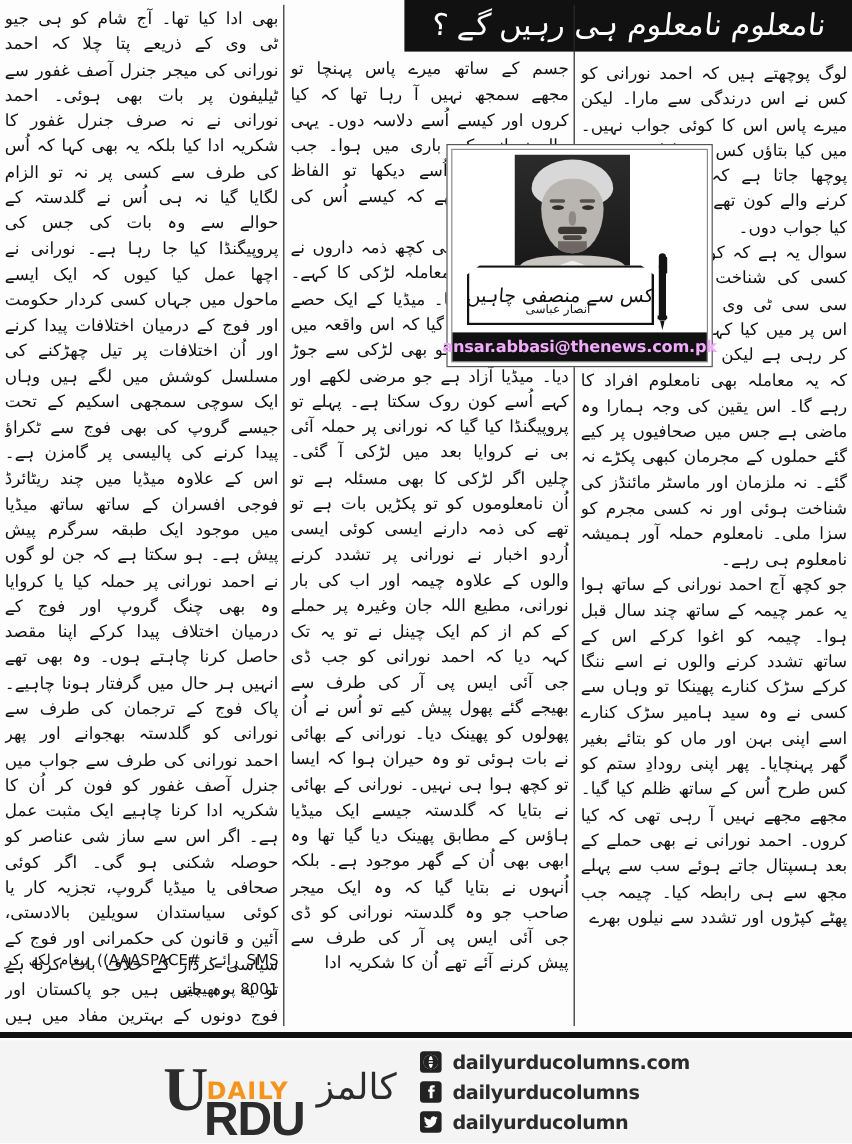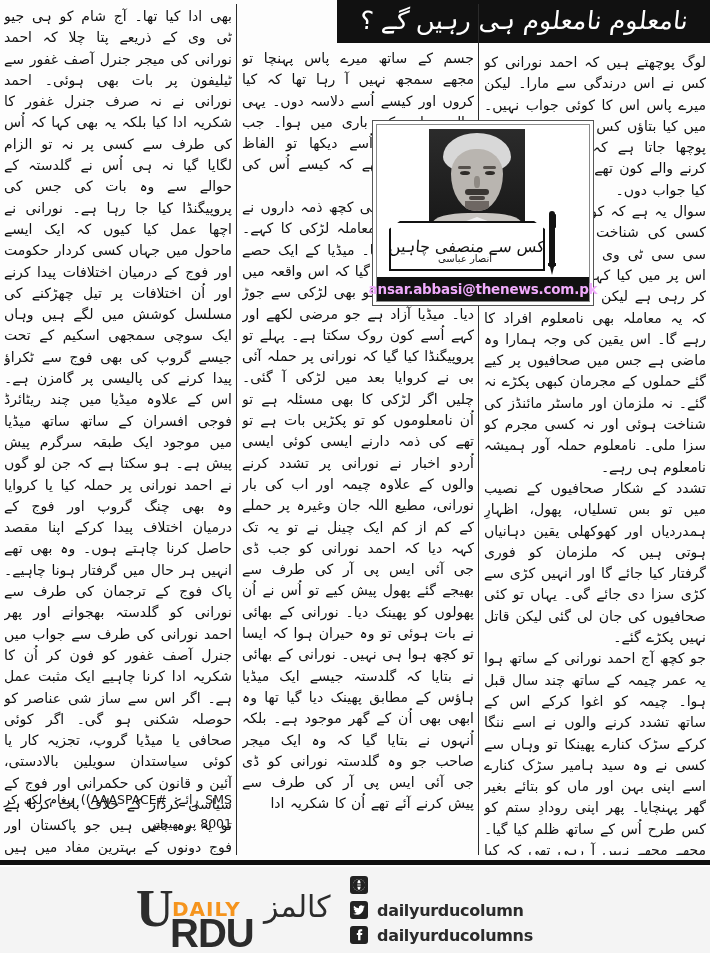--- a/index.html
+++ b/index.html
@@ -173,21 +173,20 @@
   </div>
 
   <div id="article">
 
     <div class="coldiv" id="div1"></div>
     <div class="coldiv" id="div2"></div>
 
     <div class="col" id="col-right">
       <p>لوگ پوچھتے ہیں کہ احمد نورانی کو کس نے اس درندگی سے مارا۔ لیکن میرے پاس اس کا کوئی جواب نہیں۔ میں کیا بتاؤں کس نے مارا۔ مجھ سے پوچھا جاتا ہے کہ نورانی پر حملہ کرنے والے کون تھے۔ اس کا بھی میں کیا جواب دوں۔</p>
       <p>سوال یہ ہے کہ کوئی ملزم پکڑا گیا، کسی کی شناخت ہوئی، کسی کی سی سی ٹی وی سے کچھ پتہ چلا۔ اس پر میں کیا کہوں پولیس کوشش کر رہی ہے لیکن اس بات کا ڈر ہے کہ یہ معاملہ بھی نامعلوم افراد کا رہے گا۔ اس یقین کی وجہ ہمارا وہ ماضی ہے جس میں صحافیوں پر کیے گئے حملوں کے مجرمان کبھی پکڑے نہ گئے۔ نہ ملزمان اور ماسٹر مائنڈز کی شناخت ہوئی اور نہ کسی مجرم کو سزا ملی۔ نامعلوم حملہ آور ہمیشہ نامعلوم ہی رہے۔</p>
-      <p>تشدد کے شکار صحافیوں کے نصیب میں تو بس تسلیاں، پھول، اظہارِ ہمدردیاں اور کھوکھلی یقین دہانیاں ہوتی ہیں کہ ملزمان کو فوری گرفتار کیا جائے گا اور انہیں کڑی سے کڑی سزا دی جائے گی۔ یہاں تو کئی صحافیوں کی جان لی گئی لیکن قاتل نہیں پکڑے گئے۔</p>
       <p>جو کچھ آج احمد نورانی کے ساتھ ہوا یہ عمر چیمہ کے ساتھ چند سال قبل ہوا۔ چیمہ کو اغوا کرکے اس کے ساتھ تشدد کرنے والوں نے اسے ننگا کرکے سڑک کنارے پھینکا تو وہاں سے کسی نے وہ سید ہامیر سڑک کنارے اسے اپنی بہن اور ماں کو بتائے بغیر گھر پہنچایا۔ پھر اپنی رودادِ ستم کو کس طرح اُس کے ساتھ ظلم کیا گیا۔ مجھے مجھے نہیں آ رہی تھی کہ کیا کروں۔ احمد نورانی نے بھی حملے کے بعد ہسپتال جاتے ہوئے سب سے پہلے مجھ سے ہی رابطہ کیا۔ چیمہ جب پھٹے کپڑوں اور تشدد سے نیلوں بھرے</p>
     </div>
 
     <div class="col" id="col-mid">
       <p>جسم کے ساتھ میرے پاس پہنچا تو مجھے سمجھ نہیں آ رہا تھا کہ کیا کروں اور کیسے اُسے دلاسہ دوں۔ یہی حال نورانی کی باری میں ہوا۔ جب ہسپتال پہنچا، اُسے دیکھا تو الفاظ نہیں مل رہے تھے کہ کیسے اُس کی تسلی کروں۔</p>
       <p>چیمہ کی باری بھی کچھ ذمہ داروں نے تھے بتایا کہ کہ معاملہ لڑکی کا کہے۔ پھر شروع ہو گیا۔ میڈیا کے ایک حصے میں پروپیگنڈا کیا گیا کہ اس واقعہ میں نورانی پر تشدد کو بھی لڑکی سے جوڑ دیا۔ میڈیا آزاد ہے جو مرضی لکھے اور کہے اُسے کون روک سکتا ہے۔ پہلے تو پروپیگنڈا کیا گیا کہ نورانی پر حملہ آئی بی نے کروایا بعد میں لڑکی آ گئی۔ چلیں اگر لڑکی کا بھی مسئلہ ہے تو اُن نامعلوموں کو تو پکڑیں بات ہے تو تھے کی ذمہ دارنے ایسی کوئی ایسی اُردو اخبار نے نورانی پر تشدد کرنے والوں کے علاوہ چیمہ اور اب کی بار نورانی، مطیع اللہ جان وغیرہ پر حملے کے کم از کم ایک چینل نے تو یہ تک کہہ دیا کہ احمد نورانی کو جب ڈی جی آئی ایس پی آر کی طرف سے بھیجے گئے پھول پیش کیے تو اُس نے اُن پھولوں کو پھینک دیا۔ نورانی کے بھائی نے بات ہوئی تو وہ حیران ہوا کہ ایسا تو کچھ ہوا ہی نہیں۔ نورانی کے بھائی نے بتایا کہ گلدستہ جیسے ایک میڈیا ہاؤس کے مطابق پھینک دیا گیا تھا وہ ابھی بھی اُن کے گھر موجود ہے۔ بلکہ اُنہوں نے بتایا گیا کہ وہ ایک میجر صاحب جو وہ گلدستہ نورانی کو ڈی جی آئی ایس پی آر کی طرف سے پیش کرنے آئے تھے اُن کا شکریہ ادا</p>
     </div>
 
     <div class="col" id="col-left">
       <p>بھی ادا کیا تھا۔ آج شام کو ہی جیو ٹی وی کے ذریعے پتا چلا کہ احمد نورانی کی میجر جنرل آصف غفور سے ٹیلیفون پر بات بھی ہوئی۔ احمد نورانی نے نہ صرف جنرل غفور کا شکریہ ادا کیا بلکہ یہ بھی کہا کہ اُس کی طرف سے کسی پر نہ تو الزام لگایا گیا نہ ہی اُس نے گلدستہ کے حوالے سے وہ بات کی جس کی پروپیگنڈا کیا جا رہا ہے۔ نورانی نے اچھا عمل کیا کیوں کہ ایک ایسے ماحول میں جہاں کسی کردار حکومت اور فوج کے درمیان اختلافات پیدا کرنے اور اُن اختلافات پر تیل چھڑکنے کی مسلسل کوشش میں لگے ہیں وہاں ایک سوچی سمجھی اسکیم کے تحت جیسے گروپ کی بھی فوج سے ٹکراؤ پیدا کرنے کی پالیسی پر گامزن ہے۔ اس کے علاوہ میڈیا میں چند ریٹائرڈ فوجی افسران کے ساتھ ساتھ میڈیا میں موجود ایک طبقہ سرگرم پیش پیش ہے۔ ہو سکتا ہے کہ جن لو گوں نے احمد نورانی پر حملہ کیا یا کروایا وہ بھی چنگ گروپ اور فوج کے درمیان اختلاف پیدا کرکے اپنا مقصد حاصل کرنا چاہتے ہوں۔ وہ بھی تھے انہیں ہر حال میں گرفتار ہونا چاہیے۔ پاک فوج کے ترجمان کی طرف سے نورانی کو گلدستہ بھجوانے اور پھر احمد نورانی کی طرف سے جواب میں جنرل آصف غفور کو فون کر اُن کا شکریہ ادا کرنا چاہیے ایک مثبت عمل ہے۔ اگر اس سے ساز شی عناصر کو حوصلہ شکنی ہو گی۔ اگر کوئی صحافی یا میڈیا گروپ، تجزیہ کار یا کوئی سیاستدان سویلین بالادستی، آئین و قانون کی حکمرانی اور فوج کے سیاسی کردار کے خلاف بات کرتا ہے تو یہ وہ باتیں ہیں جو پاکستان اور فوج دونوں کے بہترین مفاد میں ہیں لیکن سازشی طبقہ ایسی باتوں کو بھی فوج کے خلاف سازش بنا کر پیش کرتا ہے۔</p>
@@ -250,36 +249,37 @@
     <div id="footer-social">
 
       <div class="social-row">
         <span class="sicon">
           <svg width="14" height="14" viewBox="0 0 24 24">
             <circle cx="12" cy="12" r="10.5" fill="#fff"></circle>
             <path d="M12 1.5a10.5 10.5 0 000 21 10.5 10.5 0 000-21zm0 2c1.6 0 3 3.4 3 8.5s-1.4 8.5-3 8.5-3-3.4-3-8.5 1.4-8.5 3-8.5z" fill="#222"></path>
             <path d="M2.2 9h19.6v2H2.2zm0 4h19.6v2H2.2z" fill="#222"></path>
           </svg>
         </span>
+        <span class="shandle">dailyurducolumns.com</span>
+      </div>
+
+      <div class="social-row">
+        <span class="sicon">
+          <svg width="14" height="14" viewBox="0 0 24 24">
+            <path d="M14.5 8.5V6.8c0-.8.2-1.3 1.4-1.3h1.6V2.2h-2.7c-3.3 0-4.4 1.6-4.4 4.3v2H8.2v3.3h2.2V21h4.1v-9.2h2.8l.4-3.3z" fill="#fff"></path>
+          </svg>
+        </span>
+        <span class="shandle">dailyurducolumns</span>
       </div>
 
       <div class="social-row">
         <span class="sicon">
           <svg width="14" height="14" viewBox="0 0 24 24">
             <path d="M22 5.9c-.7.3-1.5.5-2.4.6.9-.5 1.5-1.3 1.8-2.3-.8.5-1.7.8-2.6 1a4.1 4.1 0 00-7 3.7A11.6 11.6 0 013.4 4.6a4.1 4.1 0 001.3 5.5c-.7 0-1.3-.2-1.9-.5 0 2 1.4 3.7 3.3 4.1-.6.2-1.2.2-1.9.1a4.1 4.1 0 003.8 2.9 8.3 8.3 0 01-6.1 1.7 11.6 11.6 0 006.3 1.9c7.6 0 11.7-6.3 11.7-11.7v-.5c.8-.6 1.5-1.3 2.1-2.2z" fill="#fff"></path>
           </svg>
         </span>
         <span class="shandle">dailyurducolumn</span>
       </div>
 
-      <div class="social-row">
-        <span class="sicon">
-          <svg width="14" height="14" viewBox="0 0 24 24">
-            <path d="M14.5 8.5V6.8c0-.8.2-1.3 1.4-1.3h1.6V2.2h-2.7c-3.3 0-4.4 1.6-4.4 4.3v2H8.2v3.3h2.2V21h4.1v-9.2h2.8l.4-3.3z" fill="#fff"></path>
-          </svg>
-        </span>
-        <span class="shandle">dailyurducolumns</span>
-      </div>
-
     </div>
   </div>
 
 </div>
 
 </body></html>

